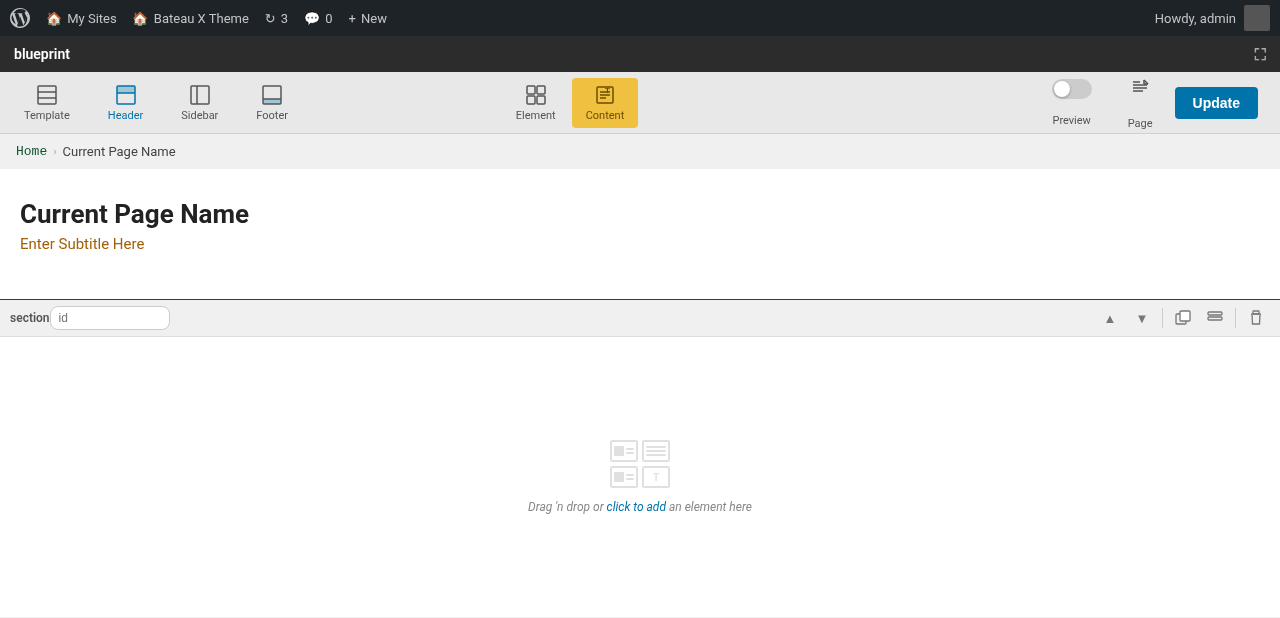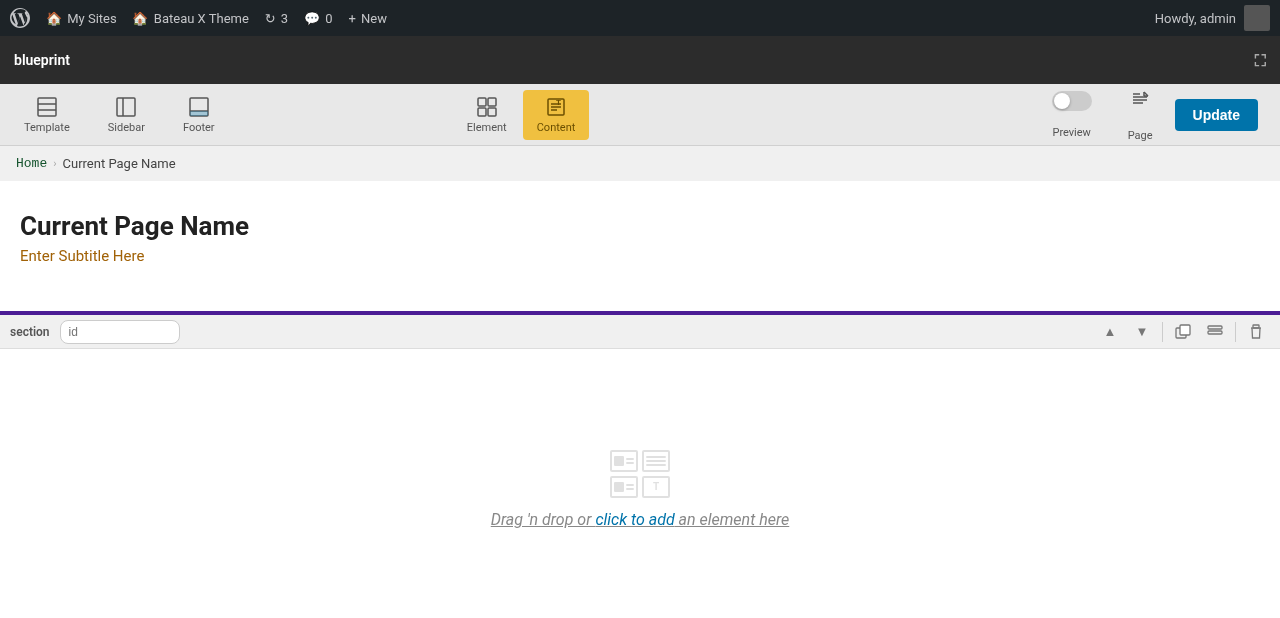--- a/index.html
+++ b/index.html
@@ -36,21 +36,21 @@
       width: 26px;
       height: 26px;
       background: #555;
       border-radius: 2px;
     }
 
     
     .blueprint-bar {
       background: #2c2c2c;
       color: #fff;
-      height: 48px;
+      height: 36px;
       display: flex;
       align-items: center;
       padding: 0 14px;
       font-size: 13px;
       font-weight: 600;
       justify-content: space-between;
     }
     .expand-icon { color: #aaa; cursor: pointer; font-size: 16px; }
 
     
@@ -179,27 +179,26 @@
       margin-bottom: 6px;
     }
     .page-subtitle {
       font-size: 15px;
       color: #a16207;
     }
 
     
     .section-bar {
       background: #f0f0f0;
-      border-top: 4px solid #4c1d95;
+      border-top: 1px solid #4c1d95;
       border-bottom: 1px solid #ddd;
       height: 38px;
       display: flex;
       align-items: center;
       padding: 0 10px;
-      gap: 10px;
     }
     .section-label {
       font-size: 12px;
       color: #555;
       font-weight: 600;
     }
     .section-id-input {
       border: 1px solid #ccc;
       border-radius: 8px;
       padding: 3px 8px;
@@ -285,24 +284,23 @@
       border: 2px solid #888;
       border-radius: 2px;
       display: flex;
       align-items: center;
       justify-content: center;
       font-size: 10px;
       color: #888;
       font-weight: 700;
     }
     .drop-text {
-      font-size: 16px;
+      font-size: 12px;
       color: #888;
       font-style: italic;
-      text-decoration: underline;
     }
     .drop-link {
       color: #0073aa;
       cursor: pointer;
       font-style: italic;
       text-decoration: none;
     }
 
     
     .wp-logo {
@@ -353,20 +351,28 @@
 
 <div class="toolbar">
   <div class="toolbar-group">
     <div class="toolbar-item">
       <svg width="22" height="22" viewBox="0 0 22 22" fill="none" xmlns="http://www.w3.org/2000/svg">
         <rect x="2" y="2" width="18" height="18" rx="1" stroke="#555" stroke-width="1.5" fill="none"></rect>
         <line x1="2" y1="8" x2="20" y2="8" stroke="#555" stroke-width="1.5"></line>
         <line x1="2" y1="14" x2="20" y2="14" stroke="#555" stroke-width="1.5"></line>
       </svg>
       <span>Template</span>
+    </div>
+    <div class="toolbar-item" style="color:#0073aa;">
+      <svg width="22" height="22" viewBox="0 0 22 22" fill="none" xmlns="http://www.w3.org/2000/svg">
+        <rect x="2" y="2" width="18" height="18" rx="1" stroke="#0073aa" stroke-width="1.5" fill="none"></rect>
+        <rect x="2" y="2" width="18" height="7" rx="1" fill="#0073aa" opacity="0.3"></rect>
+        <line x1="2" y1="9" x2="20" y2="9" stroke="#0073aa" stroke-width="1.5"></line>
+      </svg>
+      <span>Header</span>
     </div>
     <div class="toolbar-item">
       <svg width="22" height="22" viewBox="0 0 22 22" fill="none" xmlns="http://www.w3.org/2000/svg">
         <rect x="2" y="2" width="18" height="18" rx="1" stroke="#555" stroke-width="1.5" fill="none"></rect>
         <line x1="8" y1="2" x2="8" y2="20" stroke="#555" stroke-width="1.5"></line>
       </svg>
       <span>Sidebar</span>
     </div>
     <div class="toolbar-item">
       <svg width="22" height="22" viewBox="0 0 22 22" fill="none" xmlns="http://www.w3.org/2000/svg">

